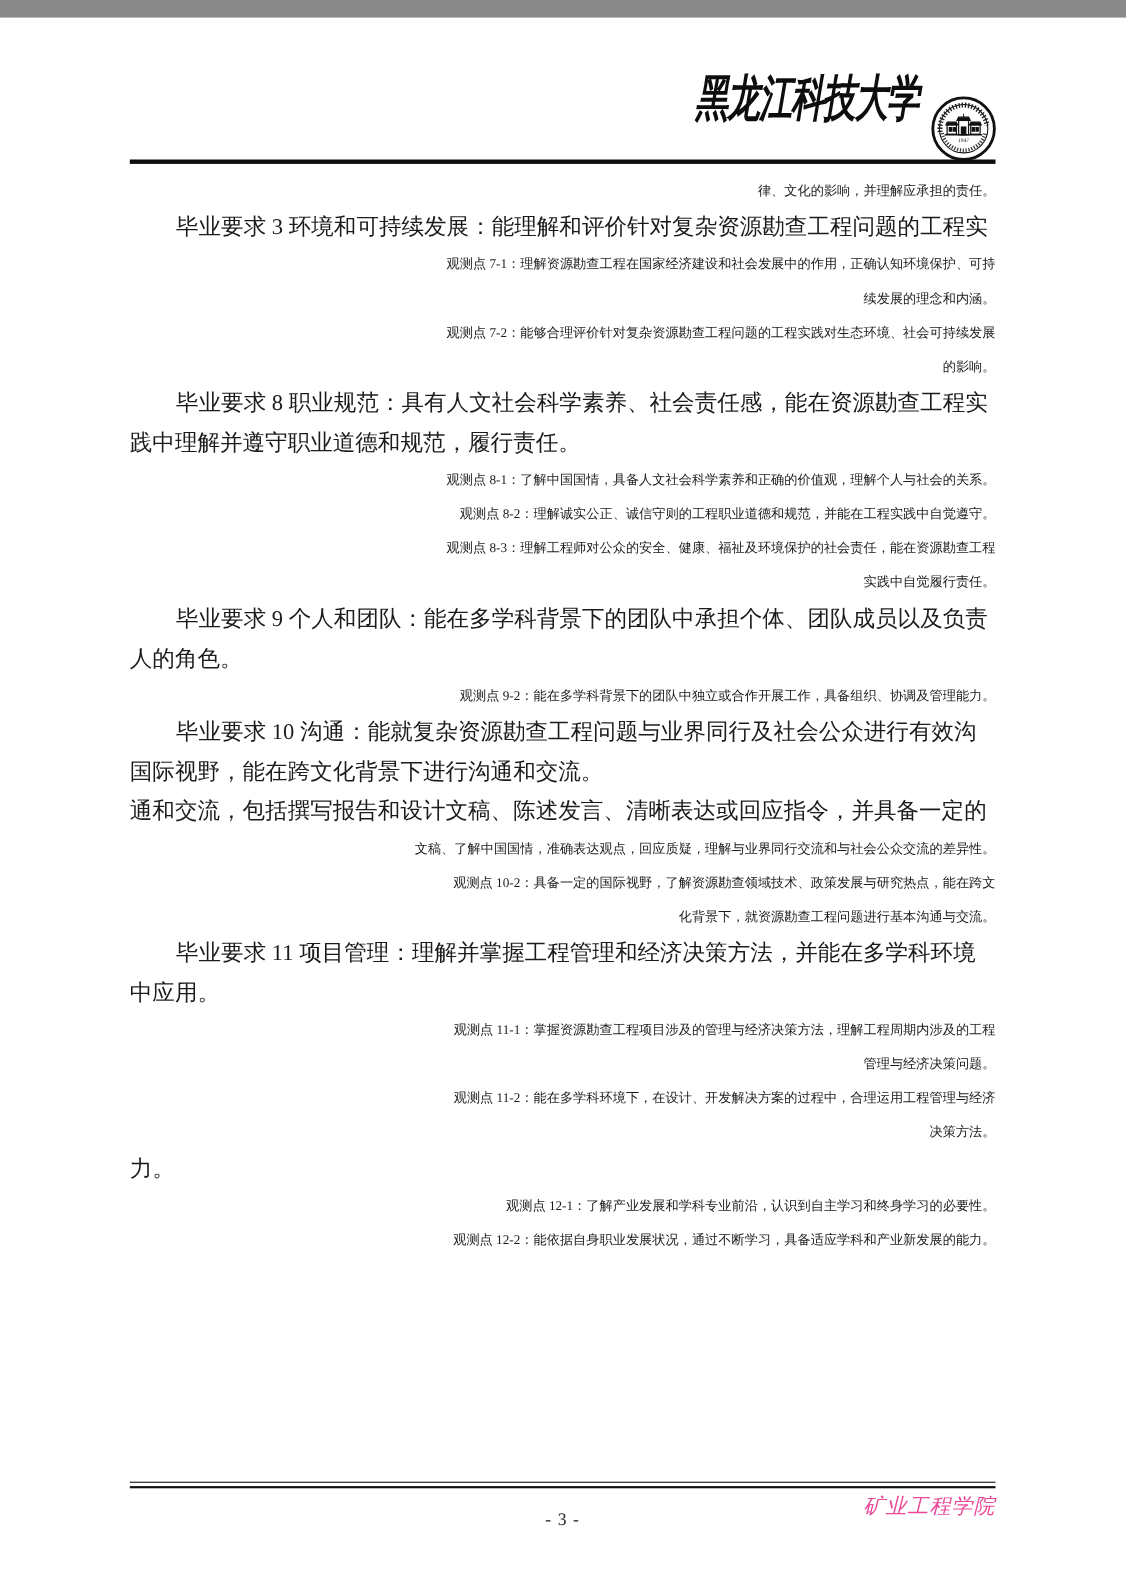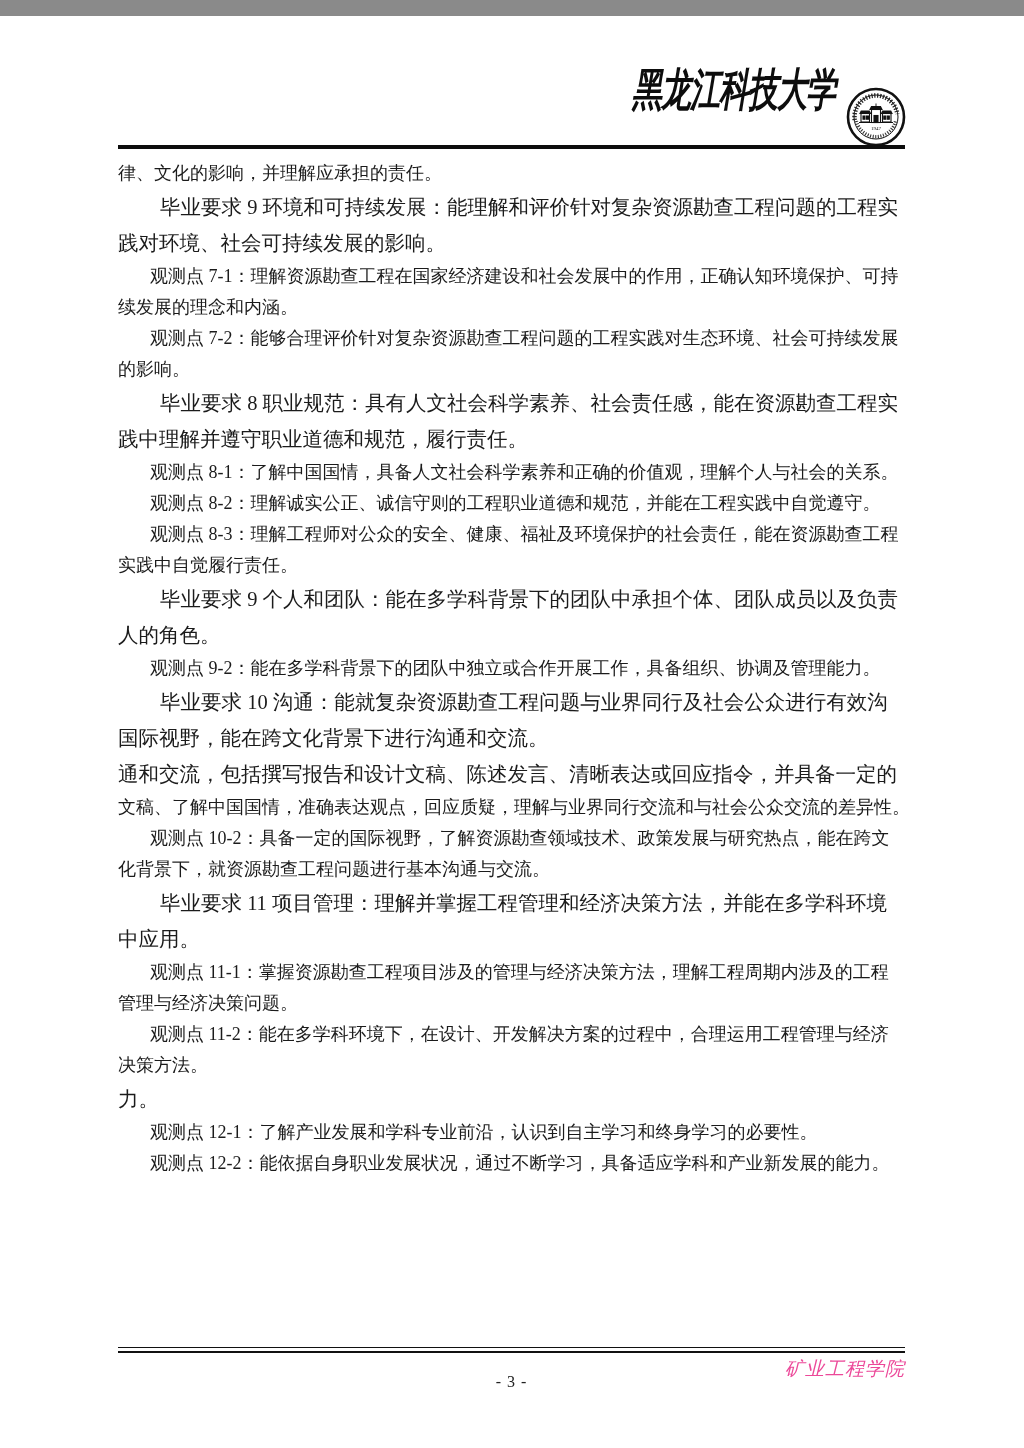--- a/index.html
+++ b/index.html
@@ -27,21 +27,21 @@
   .hdr-seal{position:absolute;left:846px;top:70px;width:60px;height:62px;}
   .hdr-rule{
     position:absolute;left:118px;top:129px;width:787px;height:0;
     border-top:4px solid #0d0d0d;
   }
   
   .doc-body{position:absolute;left:118px;top:142px;width:787px;}
   .para{margin:0;padding:0;}
   .line{display:block;white-space:nowrap;color:#1b1b1b;}
   .para.h .line{font-size:20.5px;line-height:36px;}
-  .para.b .line{font-size:18px;line-height:31px;}
+  .para.b .line{font-size:12px;line-height:31px;text-align:right;}
   .para.h .line.first{padding-left:42px;}
   .para.b .line.first{padding-left:32px;}
   .para.cont .line.first{padding-left:0;}
   
   .ftr-rule{
     position:absolute;left:118px;top:1331px;width:787px;height:3px;
     border-top:1px solid #111;border-bottom:2px solid #111;
   }
   .ftr-dept{
     position:absolute;left:605px;top:1340px;width:300px;
@@ -90,22 +90,21 @@
     <text x="30" y="42.5" text-anchor="middle" font-size="5" fill="#111" font-family="Liberation Serif, serif">1947</text>
   </svg>
 
   <div class="hdr-rule"></div>
 
   <div class="doc-body">
       <div class="para b cont">
         <span class="line first">律、文化的影响，并理解应承担的责任。</span>
       </div>
       <div class="para h">
-        <span class="line first">毕业要求 9 环境和可持续发展：能理解和评价针对复杂资源勘查工程问题的工程实</span>
-        <span class="line">践对环境、社会可持续发展的影响。</span>
+        <span class="line first">毕业要求 3 环境和可持续发展：能理解和评价针对复杂资源勘查工程问题的工程实</span>
       </div>
       <div class="para b">
         <span class="line first">观测点 7-1：理解资源勘查工程在国家经济建设和社会发展中的作用，正确认知环境保护、可持</span>
         <span class="line">续发展的理念和内涵。</span>
       </div>
       <div class="para b">
         <span class="line first">观测点 7-2：能够合理评价针对复杂资源勘查工程问题的工程实践对生态环境、社会可持续发展</span>
         <span class="line">的影响。</span>
       </div>
       <div class="para h">

